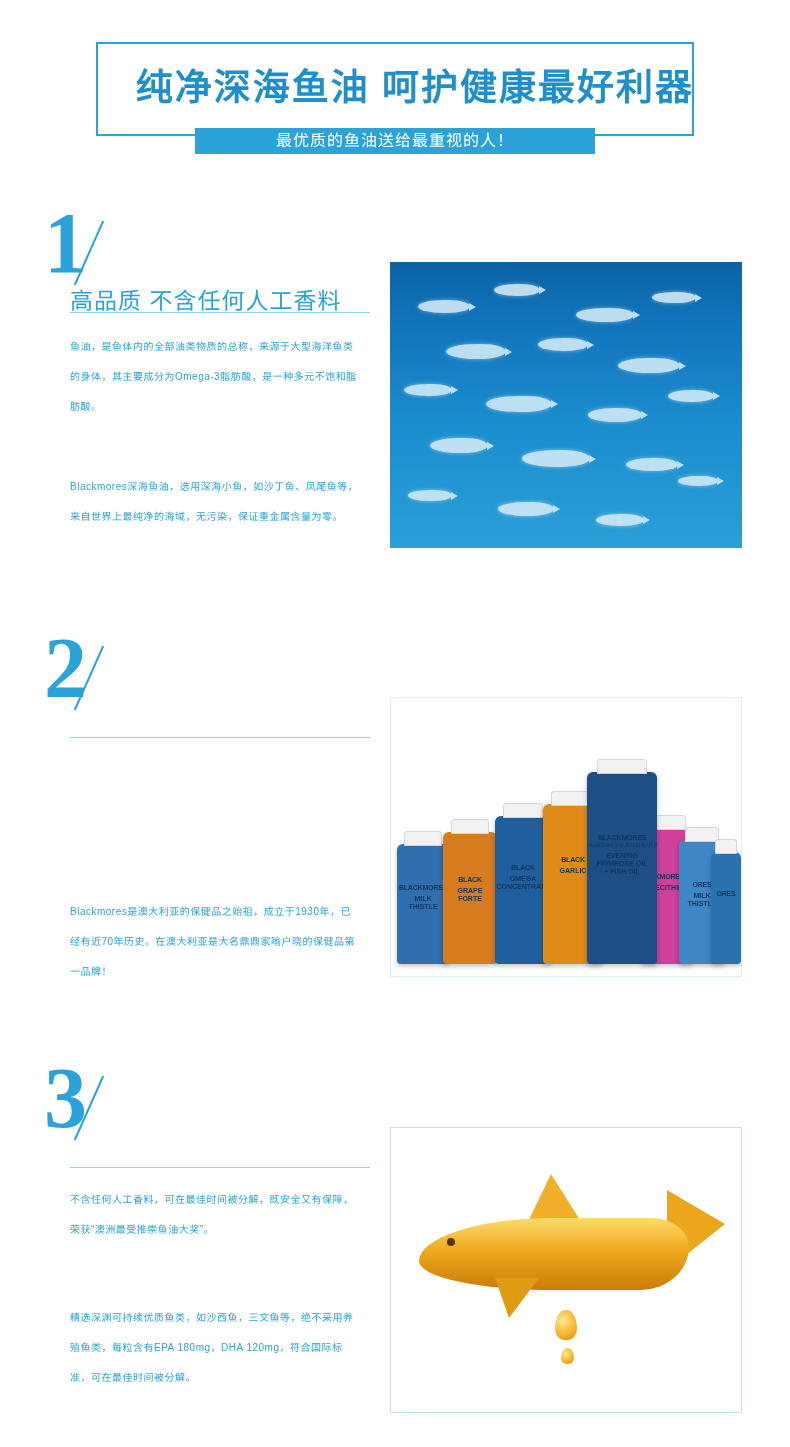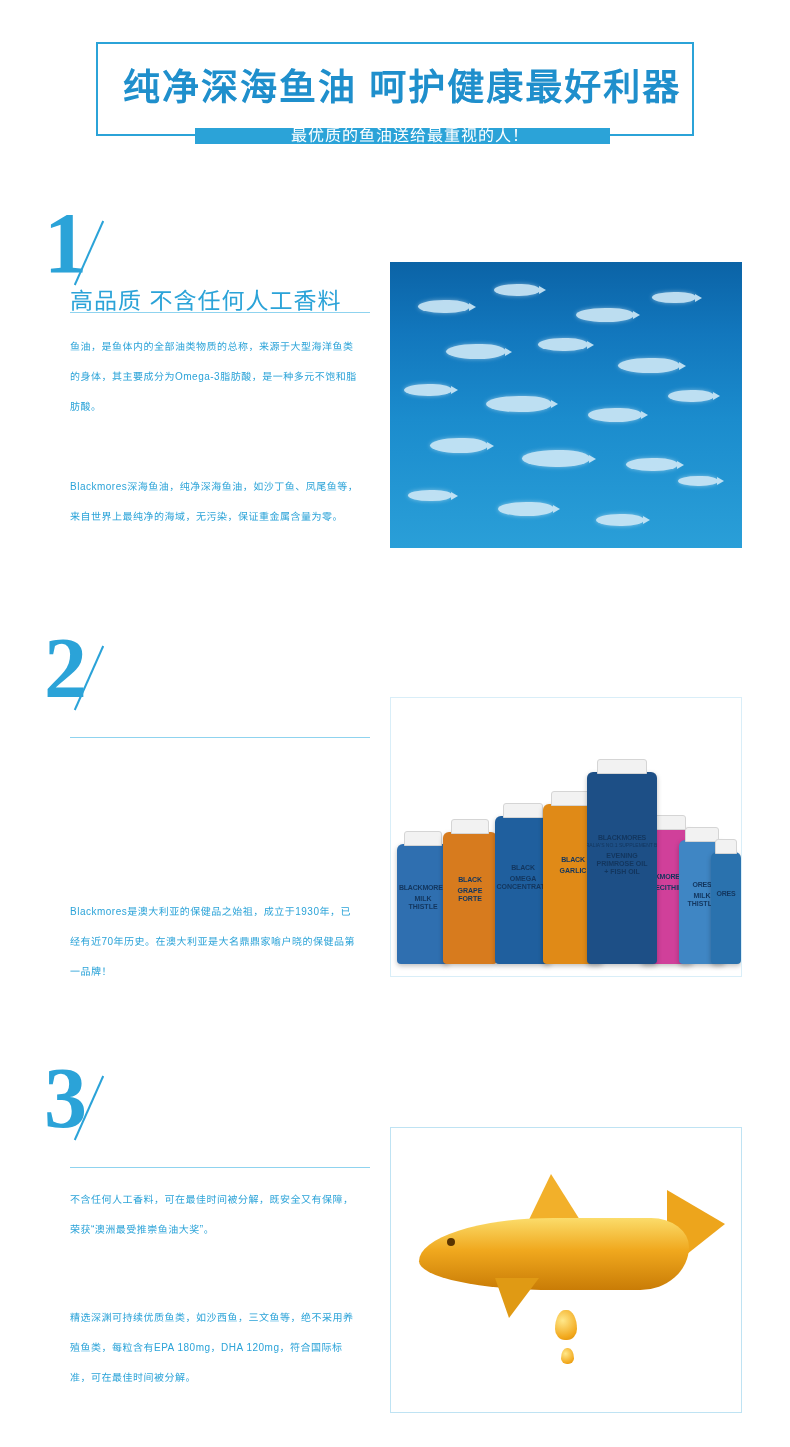--- a/index.html
+++ b/index.html
@@ -31,39 +31,37 @@
     width: 598px;
     height: 94px;
     border: 2px solid #2ba3d8;
     box-sizing: border-box;
   }
   .header-title {
     position: absolute;
     left: 96px;
     top: 64px;
     width: 598px;
-    text-align: left;
+    text-align: right;
     font-size: 37px;
     font-weight: bold;
     letter-spacing: 2px;
     color: #1f8fcc;
     line-height: 48px;
-    padding-left: 27px;
   }
   .header-sub-wrap {
     position: absolute;
     left: 195px;
     top: 128px;
     width: 400px;
-    height: 16px;
+    height: 26px;
     background: #2ba3d8;
     display: flex;
     align-items: center;
     justify-content: center;
-    padding-left: 15px;
   }
   .header-sub {
     color: #ffffff;
     font-size: 16px;
     letter-spacing: 1px;
     line-height: 32px;
   }
 
   
   .section {
@@ -317,21 +315,21 @@
     <span class="header-sub">最优质的鱼油送给最重视的人！</span>
   </div>
 </div>
 
 <div class="section sec1">
   <div class="num">1</div>
   <div class="num-slash"></div>
   <div class="sec-title">高品质  不含任何人工香料</div>
   <div class="title-rule"></div>
   <div class="body-text p1">鱼油，是鱼体内的全部油类物质的总称，来源于大型海洋鱼类的身体，其主要成分为Omega-3脂肪酸，是一种多元不饱和脂肪酸。</div>
-  <div class="body-text p2">Blackmores深海鱼油，纯净深海鱼油，如沙丁鱼、凤尾鱼等，来自世界上最纯净的海域，无污染，保证重金属含量为零。</div>
+  <div class="body-text p2">Blackmores深海鱼油，选用深海小鱼，如沙丁鱼、凤尾鱼等，来自世界上最纯净的海域，无污染，保证重金属含量为零。</div>
 
   <div class="img-box img1">
     <div class="fish" style="left:28px;  top:38px;  width:52px; height:13px;"></div>
     <div class="fish" style="left:104px; top:22px;  width:46px; height:12px;"></div>
     <div class="fish" style="left:186px; top:46px;  width:58px; height:14px;"></div>
     <div class="fish" style="left:262px; top:30px;  width:44px; height:11px;"></div>
     <div class="fish" style="left:56px;  top:82px;  width:60px; height:15px;"></div>
     <div class="fish" style="left:148px; top:76px;  width:50px; height:13px;"></div>
     <div class="fish" style="left:228px; top:96px;  width:62px; height:15px;"></div>
     <div class="fish" style="left:14px;  top:122px; width:48px; height:12px;"></div>

